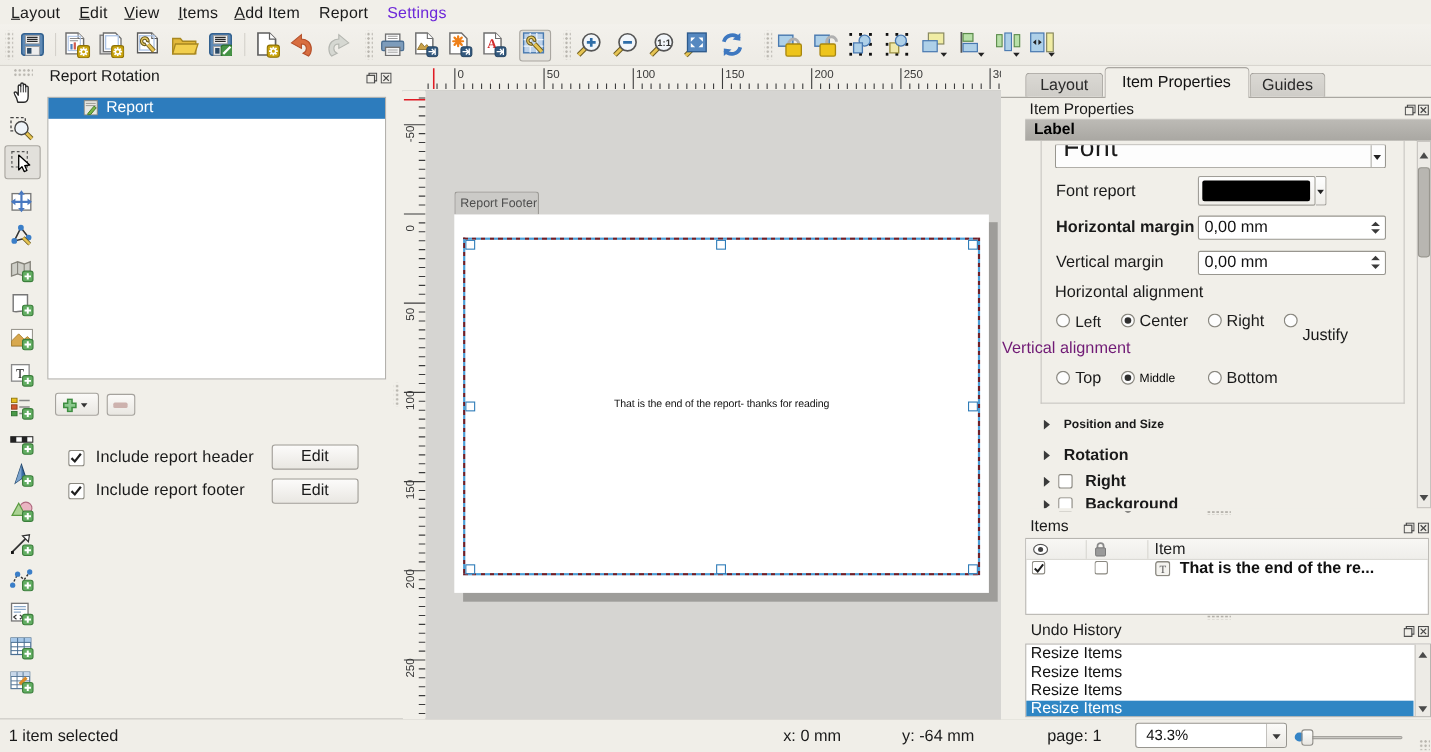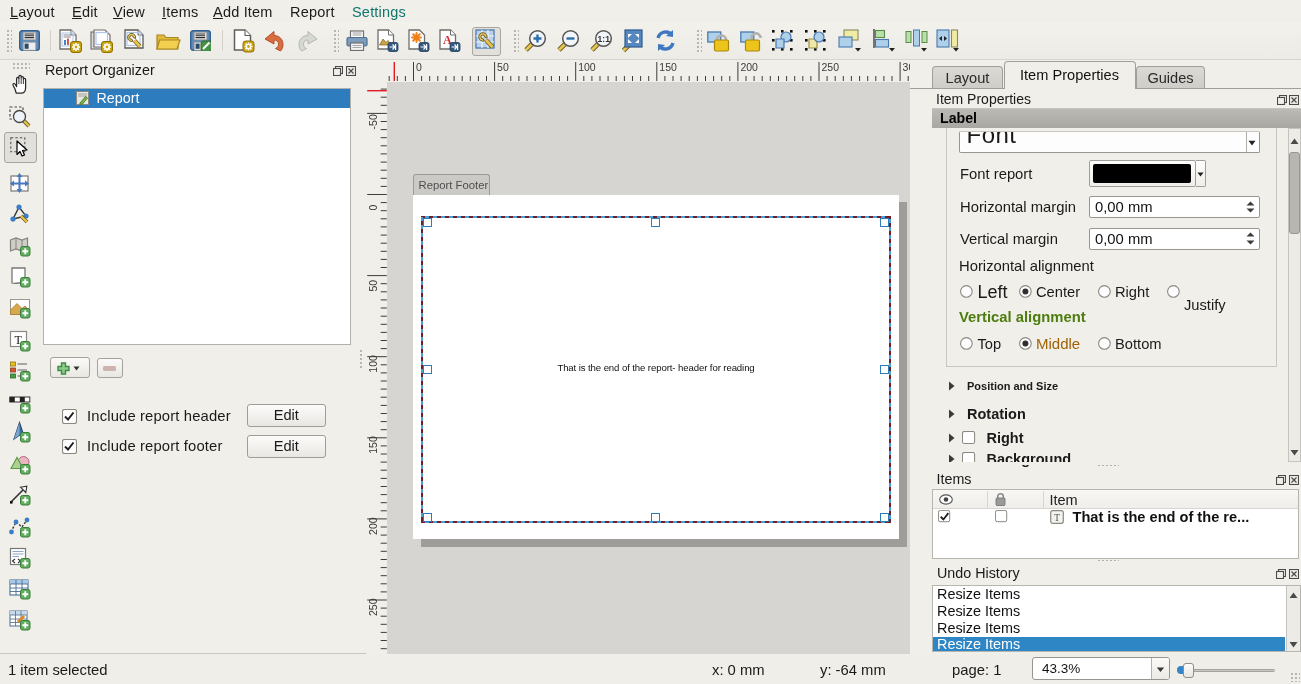--- a/index.html
+++ b/index.html
@@ -9,21 +9,21 @@
 .sep{position:absolute;width:1px;background:#d4d1cb}
 </style></head><body>
 
 <div style="position:absolute;left:0;top:0;width:1301px;height:22px;background:#f1efe9"></div>
 <div style="position:absolute;left:10px;top:0.5px;height:22px;line-height:22px;font-size:14.5px;color:#1b1b1b;font-weight:normal;letter-spacing:0.2px;white-space:nowrap;"><u>L</u>ayout</div>
 <div style="position:absolute;left:72px;top:0.5px;height:22px;line-height:22px;font-size:14.5px;color:#1b1b1b;font-weight:normal;letter-spacing:0.2px;white-space:nowrap;"><u>E</u>dit</div>
 <div style="position:absolute;left:113px;top:0.5px;height:22px;line-height:22px;font-size:14.5px;color:#1b1b1b;font-weight:normal;letter-spacing:0.2px;white-space:nowrap;"><u>V</u>iew</div>
 <div style="position:absolute;left:162px;top:0.5px;height:22px;line-height:22px;font-size:14.5px;color:#1b1b1b;font-weight:normal;letter-spacing:0.2px;white-space:nowrap;"><u>I</u>tems</div>
 <div style="position:absolute;left:213px;top:0.5px;height:22px;line-height:22px;font-size:14.5px;color:#1b1b1b;font-weight:normal;letter-spacing:0.2px;white-space:nowrap;"><u>A</u>dd Item</div>
 <div style="position:absolute;left:290px;top:0.5px;height:22px;line-height:22px;font-size:14.5px;color:#1b1b1b;font-weight:normal;letter-spacing:0.2px;white-space:nowrap;">Report</div>
-<div style="position:absolute;left:352px;top:0.5px;height:22px;line-height:22px;font-size:14.5px;color:#0f766e;font-weight:normal;letter-spacing:0.2px;white-space:nowrap;">Settings</div>
+<div style="position:absolute;left:352px;top:0.5px;height:22px;line-height:22px;font-size:14.5px;color:#6d28d9;font-weight:normal;letter-spacing:0.2px;white-space:nowrap;">Settings</div>
 <div style="position:absolute;left:0;top:22px;width:1301px;height:38px;background:linear-gradient(#f3f1ec,#edebe5);border-bottom:1px solid #d8d5cf"></div>
 <div class="grip" style="left:4.5px;top:28px;height:26px"></div>
 <div class="grip" style="left:331.5px;top:28px;height:26px"></div>
 <div class="grip" style="left:511.5px;top:28px;height:26px"></div>
 <div class="grip" style="left:694.5px;top:28px;height:26px"></div>
 <div class="sep" style="left:49.5px;top:30px;height:21px"></div>
 <div class="sep" style="left:221.5px;top:30px;height:21px"></div>
 <div style="position:absolute;left:0;top:653px;width:1301px;height:31px;background:#f0eee8;border-top:1px solid #c8c6c1"></div>
 <div style="position:absolute;left:8px;top:658.5px;height:22px;line-height:22px;font-size:14.8px;color:#1a1a1a;font-weight:normal;letter-spacing:0;white-space:nowrap;">1 item selected</div>
 <div style="position:absolute;left:712px;top:658.5px;height:22px;line-height:22px;font-size:14.8px;color:#1a1a1a;font-weight:normal;letter-spacing:0;white-space:nowrap;">x: 0 mm</div>
@@ -332,21 +332,21 @@
     <path d="M16.25 13.3 V19.2 M13.3 16.25 H19.2" stroke="#fff" stroke-width="1.8"></path>
   </svg>
 <svg style="position:absolute;left:9px;top:609px;" width="22" height="22" viewBox="0 0 22 22">
     <rect x="1" y="2" width="17" height="15" fill="#fff" stroke="#5a7a9a" stroke-width="1.1"></rect>
     <rect x="1" y="2" width="17" height="4" fill="#c8d8ea"></rect>
     <path d="M1 6 H18 M1 10 H18 M1 13.5 H18 M6.5 2 V17 M12 2 V17" stroke="#5a7a9a" stroke-width="0.9"></path>
     <path d="M9 13 L15 7" stroke="#d88a28" stroke-width="3"></path>
     <rect x="11.5" y="11.5" width="9.5" height="9.5" rx="2" fill="#62ad62" stroke="#3b7e3b" stroke-width="1"></rect>
     <path d="M16.25 13.3 V19.2 M13.3 16.25 H19.2" stroke="#fff" stroke-width="1.8"></path>
   </svg>
-<div style="position:absolute;left:45px;top:60.0px;height:21px;line-height:21px;font-size:14.3px;color:#1a1a1a;font-weight:normal;letter-spacing:0;white-space:nowrap;">Report Organizer</div>
+<div style="position:absolute;left:45px;top:60.0px;height:21px;line-height:21px;font-size:14.3px;color:#1a1a1a;font-weight:normal;letter-spacing:0;white-space:nowrap;">Report Rotation</div>
 <svg style="position:absolute;left:333px;top:65.5px;" width="10" height="10" viewBox="0 0 10 10">
     <rect x="2.5" y="0.5" width="7" height="7" fill="none" stroke="#4a4a4a" stroke-width="1.1"></rect>
     <rect x="0.5" y="2.5" width="7" height="7" fill="#f1efe9" stroke="#4a4a4a" stroke-width="1.1"></rect>
   </svg>
 <svg style="position:absolute;left:346px;top:65.5px;" width="10" height="10" viewBox="0 0 10 10">
     <rect x="0.5" y="0.5" width="9" height="9" fill="none" stroke="#4a4a4a" stroke-width="1.1"></rect>
     <path d="M2.5 2.5 L7.5 7.5 M7.5 2.5 L2.5 7.5" stroke="#4a4a4a" stroke-width="1.2"></path>
   </svg>
 <div style="position:absolute;left:42.5px;top:88px;width:308.5px;height:257px;background:#fff;border:1px solid #b3b1ac"></div>
 <div style="position:absolute;left:43.5px;top:89px;width:306.5px;height:18.5px;background:#2d7cbd"></div>
@@ -545,21 +545,21 @@
 <div style="position:absolute;left:421.3px;top:216.2px;width:1.9px;height:305.2px;background:repeating-linear-gradient(0deg,#6e1f28 0px,#6e1f28 4px,#4c9ed6 4px,#4c9ed6 8px)"></div>
 <div style="position:absolute;left:889.1px;top:216.2px;width:1.9px;height:307.09999999999997px;background:repeating-linear-gradient(0deg,#6e1f28 0px,#6e1f28 4px,#4c9ed6 4px,#4c9ed6 8px)"></div>
 <div style="position:absolute;width:9px;height:9px;border:1.6px solid #2e7cb8;background:rgba(255,255,255,0.85);left:423px;top:218px"></div>
 <div style="position:absolute;width:9px;height:9px;border:1.6px solid #2e7cb8;background:rgba(255,255,255,0.85);left:651px;top:218px"></div>
 <div style="position:absolute;width:9px;height:9px;border:1.6px solid #2e7cb8;background:rgba(255,255,255,0.85);left:880px;top:218px"></div>
 <div style="position:absolute;width:9px;height:9px;border:1.6px solid #2e7cb8;background:rgba(255,255,255,0.85);left:423px;top:364.5px"></div>
 <div style="position:absolute;width:9px;height:9px;border:1.6px solid #2e7cb8;background:rgba(255,255,255,0.85);left:880px;top:364.5px"></div>
 <div style="position:absolute;width:9px;height:9px;border:1.6px solid #2e7cb8;background:rgba(255,255,255,0.85);left:423px;top:512.5px"></div>
 <div style="position:absolute;width:9px;height:9px;border:1.6px solid #2e7cb8;background:rgba(255,255,255,0.85);left:651px;top:512.5px"></div>
 <div style="position:absolute;width:9px;height:9px;border:1.6px solid #2e7cb8;background:rgba(255,255,255,0.85);left:880px;top:512.5px"></div>
-<div style="position:absolute;left:413px;top:361.5px;width:486px;text-align:center;font-size:9.6px;color:#111;letter-spacing:-0.1px">That is the end of the report- header for reading</div>
+<div style="position:absolute;left:413px;top:361.5px;width:486px;text-align:center;font-size:9.6px;color:#111;letter-spacing:-0.1px">That is the end of the report- thanks for reading</div>
 <div class="grip" style="left:911.5px;top:300px;height:22px;width:5px"></div>
 <div style="position:absolute;left:910px;top:60px;width:391px;height:594px;background:#f1efe9"></div>
 <div style="position:absolute;left:910px;top:87.5px;width:391px;height:1px;background:#a29f9a"></div>
 <div style="position:absolute;top:65.5px;height:22.5px;background:linear-gradient(#dbd9d4,#cfcdc8);border:1px solid #a29f9a;border-bottom:none;border-radius:4px 4px 0 0;text-align:center;font-size:14.6px;color:#2a2a2a;line-height:22px;left:932px;width:71px">Layout</div>
 <div style="position:absolute;top:65.5px;height:22.5px;background:linear-gradient(#dbd9d4,#cfcdc8);border:1px solid #a29f9a;border-bottom:none;border-radius:4px 4px 0 0;text-align:center;font-size:14.6px;color:#2a2a2a;line-height:22px;left:1136px;width:69px">Guides</div>
 <div style="position:absolute;left:1003.5px;top:60.5px;width:132px;height:28px;background:#f1efe9;border:1px solid #a29f9a;border-bottom:none;border-radius:4px 4px 0 0;text-align:center;font-size:14.6px;color:#111;line-height:26px;z-index:3">Item Properties</div>
 <div style="position:absolute;left:936px;top:89.0px;height:21px;line-height:21px;font-size:14px;color:#1a1a1a;font-weight:normal;letter-spacing:0;white-space:nowrap;">Item Properties</div>
 <svg style="position:absolute;left:1276.5px;top:95px;" width="10" height="10" viewBox="0 0 10 10">
     <rect x="2.5" y="0.5" width="7" height="7" fill="none" stroke="#4a4a4a" stroke-width="1.1"></rect>
     <rect x="0.5" y="2.5" width="7" height="7" fill="#f1efe9" stroke="#4a4a4a" stroke-width="1.1"></rect>
@@ -579,21 +579,21 @@
 <svg style="position:absolute;left:1248px;top:139.5px;" width="8" height="6" viewBox="0 0 8 6">
     <path d="M0.5 0.8 L7.5 0.8 L4 5.4 Z" fill="#222"></path>
   </svg>
 <div style="position:absolute;left:960px;top:163.0px;height:22px;line-height:22px;font-size:14.8px;color:#1a1a1a;font-weight:normal;letter-spacing:0;white-space:nowrap;">Font report</div>
 <div style="position:absolute;left:1088.5px;top:160px;width:107px;height:26.5px;background:linear-gradient(#fefefe,#f0eee9);border:1px solid #a09e98;border-radius:2px"></div>
 <div style="position:absolute;left:1092.5px;top:163.5px;width:98.5px;height:19.5px;background:#000;border-radius:2px"></div>
 <div style="position:absolute;left:1195.5px;top:160px;width:10.5px;height:26.5px;background:linear-gradient(#fefefe,#f0eee9);border:1px solid #a09e98;border-left:none;border-radius:0 2px 2px 0"></div>
 <svg style="position:absolute;left:1197px;top:171.5px;" width="7" height="5" viewBox="0 0 7 5">
     <path d="M0.4 0.5 L6.6 0.5 L3.5 4.6 Z" fill="#222"></path>
   </svg>
-<div style="position:absolute;left:960px;top:196.0px;height:22px;line-height:22px;font-size:14.8px;color:#1a1a1a;font-weight:normal;letter-spacing:0;white-space:nowrap;">Horizontal margin</div>
+<div style="position:absolute;left:960px;top:196.0px;height:22px;line-height:22px;font-size:14.8px;color:#1a1a1a;font-weight:bold;letter-spacing:0;white-space:nowrap;">Horizontal margin</div>
 <div style="position:absolute;left:1088.5px;top:196px;width:171px;height:22px;background:#fff;border:1px solid #98968f;border-radius:2px"></div>
 <div style="position:absolute;left:1095px;top:196.0px;height:22px;line-height:22px;font-size:14.8px;color:#111;font-weight:normal;letter-spacing:0;white-space:nowrap;">0,00 mm</div>
 <svg style="position:absolute;left:1246px;top:200.5px;" width="9" height="5" viewBox="0 0 9 5">
     <path d="M4.5 0.5 L8.5 4.5 L0.5 4.5 Z" fill="#3a3a3a"></path>
   </svg>
 <svg style="position:absolute;left:1246px;top:208px;" width="9" height="5" viewBox="0 0 9 5">
     <path d="M4.5 4.5 L0.5 0.5 L8.5 0.5 Z" fill="#3a3a3a"></path>
   </svg>
 <div style="position:absolute;left:960px;top:228.0px;height:22px;line-height:22px;font-size:14.8px;color:#1a1a1a;font-weight:normal;letter-spacing:0;white-space:nowrap;">Vertical margin</div>
 <div style="position:absolute;left:1088.5px;top:227.5px;width:171px;height:22px;background:#fff;border:1px solid #98968f;border-radius:2px"></div>
@@ -601,44 +601,44 @@
 <svg style="position:absolute;left:1246px;top:232.0px;" width="9" height="5" viewBox="0 0 9 5">
     <path d="M4.5 0.5 L8.5 4.5 L0.5 4.5 Z" fill="#3a3a3a"></path>
   </svg>
 <svg style="position:absolute;left:1246px;top:239.5px;" width="9" height="5" viewBox="0 0 9 5">
     <path d="M4.5 4.5 L0.5 0.5 L8.5 0.5 Z" fill="#3a3a3a"></path>
   </svg>
 <div style="position:absolute;left:959px;top:254.5px;height:22px;line-height:22px;font-size:14.8px;color:#1a1a1a;font-weight:normal;letter-spacing:0;white-space:nowrap;">Horizontal alignment</div>
 <svg style="position:absolute;left:959.5px;top:285.1px;" width="13" height="13" viewBox="0 0 13 13">
     <circle cx="6.4" cy="6.4" r="5.8" fill="#fdfdfd" stroke="#8a8880" stroke-width="1.1"></circle>
   </svg>
-<div style="position:absolute;left:977.5px;top:280.5px;height:22px;line-height:22px;font-size:18px;color:#1a1a1a;font-weight:normal;letter-spacing:0;white-space:nowrap;">Left</div>
+<div style="position:absolute;left:977.5px;top:280.5px;height:22px;line-height:22px;font-size:14px;color:#1a1a1a;font-weight:normal;letter-spacing:0;white-space:nowrap;">Left</div>
 <svg style="position:absolute;left:1018.5px;top:285.1px;" width="13" height="13" viewBox="0 0 13 13">
     <circle cx="6.4" cy="6.4" r="5.8" fill="#fdfdfd" stroke="#8a8880" stroke-width="1.1"></circle>
     <circle cx="6.4" cy="6.4" r="3" fill="#2f2f2f"></circle>
   </svg>
 <div style="position:absolute;left:1036px;top:280.5px;height:22px;line-height:22px;font-size:14.7px;color:#1a1a1a;font-weight:normal;letter-spacing:0;white-space:nowrap;">Center</div>
 <svg style="position:absolute;left:1097.5px;top:285.1px;" width="13" height="13" viewBox="0 0 13 13">
     <circle cx="6.4" cy="6.4" r="5.8" fill="#fdfdfd" stroke="#8a8880" stroke-width="1.1"></circle>
   </svg>
 <div style="position:absolute;left:1115px;top:280.5px;height:22px;line-height:22px;font-size:14.7px;color:#1a1a1a;font-weight:normal;letter-spacing:0;white-space:nowrap;">Right</div>
 <svg style="position:absolute;left:1166.5px;top:285.1px;" width="13" height="13" viewBox="0 0 13 13">
     <circle cx="6.4" cy="6.4" r="5.8" fill="#fdfdfd" stroke="#8a8880" stroke-width="1.1"></circle>
   </svg>
 <div style="position:absolute;left:1184px;top:294px;height:22px;line-height:22px;font-size:14.7px;color:#1a1a1a;font-weight:normal;letter-spacing:0;white-space:nowrap;">Justify</div>
-<div style="position:absolute;left:959px;top:306.0px;height:22px;line-height:22px;font-size:14.8px;color:#4d7c0f;font-weight:bold;letter-spacing:0;white-space:nowrap;">Vertical alignment</div>
+<div style="position:absolute;left:911px;top:306.0px;height:22px;line-height:22px;font-size:14.8px;color:#701a75;font-weight:normal;letter-spacing:0;white-space:nowrap;">Vertical alignment</div>
 <svg style="position:absolute;left:959.5px;top:337.1px;" width="13" height="13" viewBox="0 0 13 13">
     <circle cx="6.4" cy="6.4" r="5.8" fill="#fdfdfd" stroke="#8a8880" stroke-width="1.1"></circle>
   </svg>
 <div style="position:absolute;left:977.5px;top:332.5px;height:22px;line-height:22px;font-size:14.7px;color:#1a1a1a;font-weight:normal;letter-spacing:0;white-space:nowrap;">Top</div>
 <svg style="position:absolute;left:1018.5px;top:337.1px;" width="13" height="13" viewBox="0 0 13 13">
     <circle cx="6.4" cy="6.4" r="5.8" fill="#fdfdfd" stroke="#8a8880" stroke-width="1.1"></circle>
     <circle cx="6.4" cy="6.4" r="3" fill="#2f2f2f"></circle>
   </svg>
-<div style="position:absolute;left:1036px;top:332.5px;height:22px;line-height:22px;font-size:15px;color:#a16207;font-weight:normal;letter-spacing:0;white-space:nowrap;">Middle</div>
+<div style="position:absolute;left:1036px;top:332.5px;height:22px;line-height:22px;font-size:11px;color:#000000;font-weight:normal;letter-spacing:0;white-space:nowrap;">Middle</div>
 <svg style="position:absolute;left:1097.5px;top:337.1px;" width="13" height="13" viewBox="0 0 13 13">
     <circle cx="6.4" cy="6.4" r="5.8" fill="#fdfdfd" stroke="#8a8880" stroke-width="1.1"></circle>
   </svg>
 <div style="position:absolute;left:1115px;top:332.5px;height:22px;line-height:22px;font-size:14.7px;color:#1a1a1a;font-weight:normal;letter-spacing:0;white-space:nowrap;">Bottom</div>
 <svg style="position:absolute;left:948px;top:381.0px;" width="7" height="10" viewBox="0 0 7 10">
     <path d="M1 0.5 L6.5 5 L1 9.5 Z" fill="#3a3a3a"></path>
   </svg>
 <div style="position:absolute;left:967px;top:374.5px;height:22px;line-height:22px;font-size:11px;color:#1a1a1a;font-weight:bold;letter-spacing:0;white-space:nowrap;">Position and Size</div>
 <svg style="position:absolute;left:948px;top:409.0px;" width="7" height="10" viewBox="0 0 7 10">
     <path d="M1 0.5 L6.5 5 L1 9.5 Z" fill="#3a3a3a"></path>

